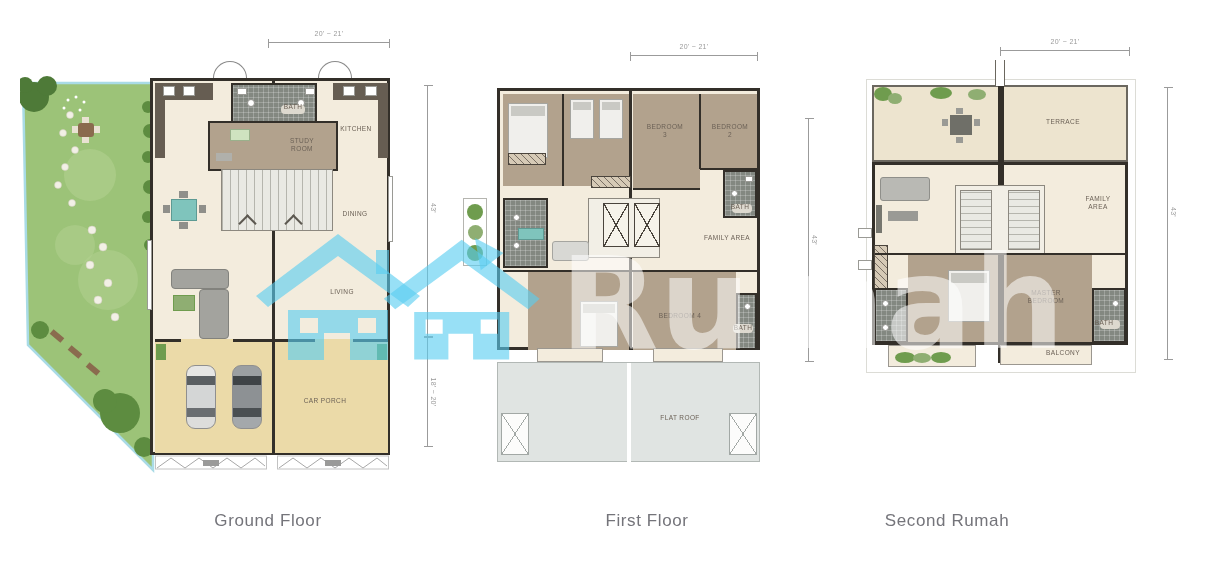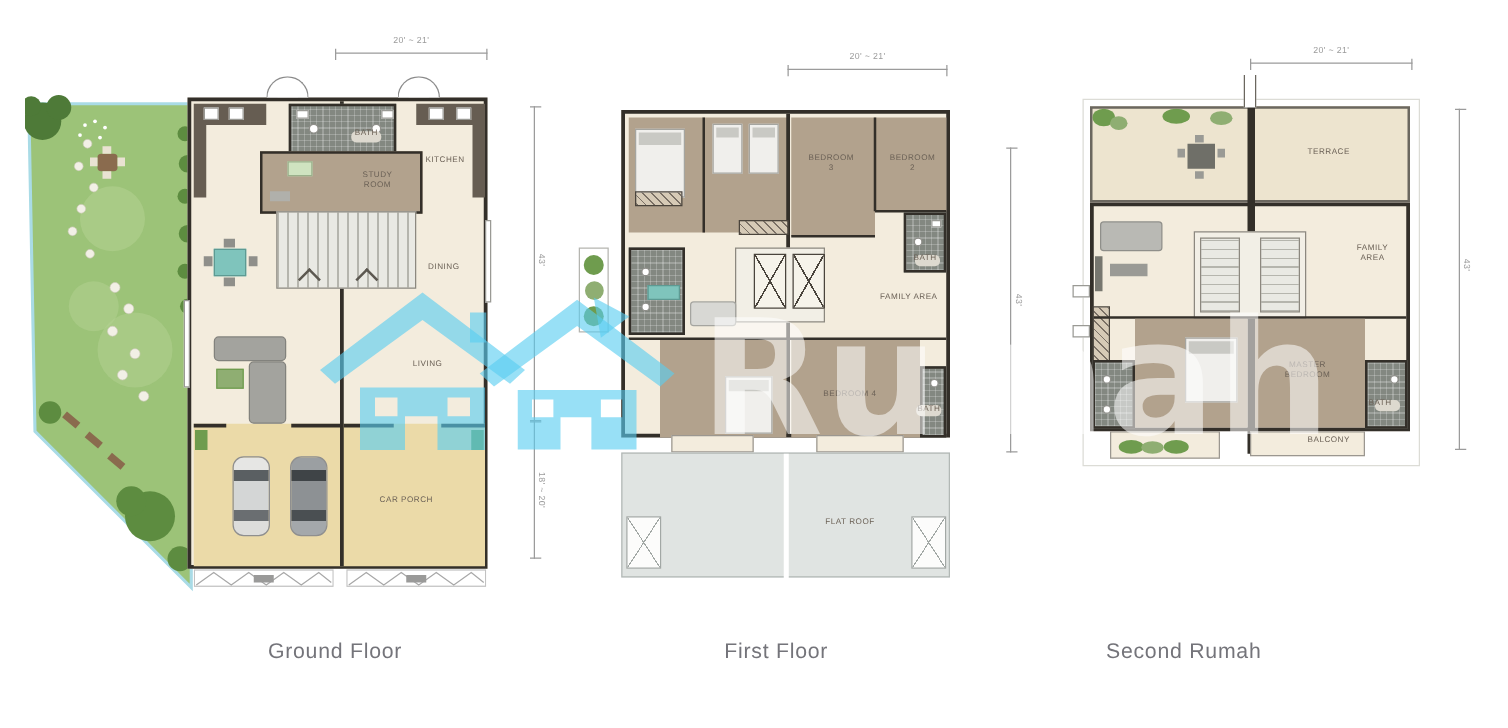--- a/index.html
+++ b/index.html
@@ -327,21 +327,21 @@
 
   <div class="win" style="left:858px;top:228px;width:14px;height:10px;"></div>
   <div class="win" style="left:858px;top:260px;width:14px;height:10px;"></div>
 
   <div class="dimh" style="left:1000px;top:50px;width:130px;"></div>
   <div class="dl" style="left:1065px;top:41px;">20' ~ 21'</div>
   <div class="dimv" style="left:1167px;top:87px;height:273px;"></div>
   <div class="dl dlv" style="left:1173px;top:212px;">43'</div>
 
   <div class="title" style="left:268px;top:521px;">Ground Floor</div>
-  <div class="title" style="left:621px;top:521px;">First Floor</div>
+  <div class="title" style="left:647px;top:521px;">First Floor</div>
   <div class="title" style="left:947px;top:521px;">Second Rumah</div>
 
   <svg class="a" style="left:252px;top:226px;pointer-events:none;" width="310" height="134" viewBox="0 0 310 134">
     <g fill="#59cdf0" fill-opacity="0.62">
       <g>
         <g transform="translate(128,10) scale(0.95)">
           <path d="M86,4 L168,66 L156,77 L86,26 L16,77 L4,66 Z"></path>
           <path fill-rule="evenodd" d="M36,80 h100 v50 h-100 Z M48,88 h18 v15 h-18 Z M106,88 h18 v15 h-18 Z M72,103 h26 v27 h-26 Z"></path>
           <path d="M100,2 L130,18 L106,36 Z"></path>
         </g>

